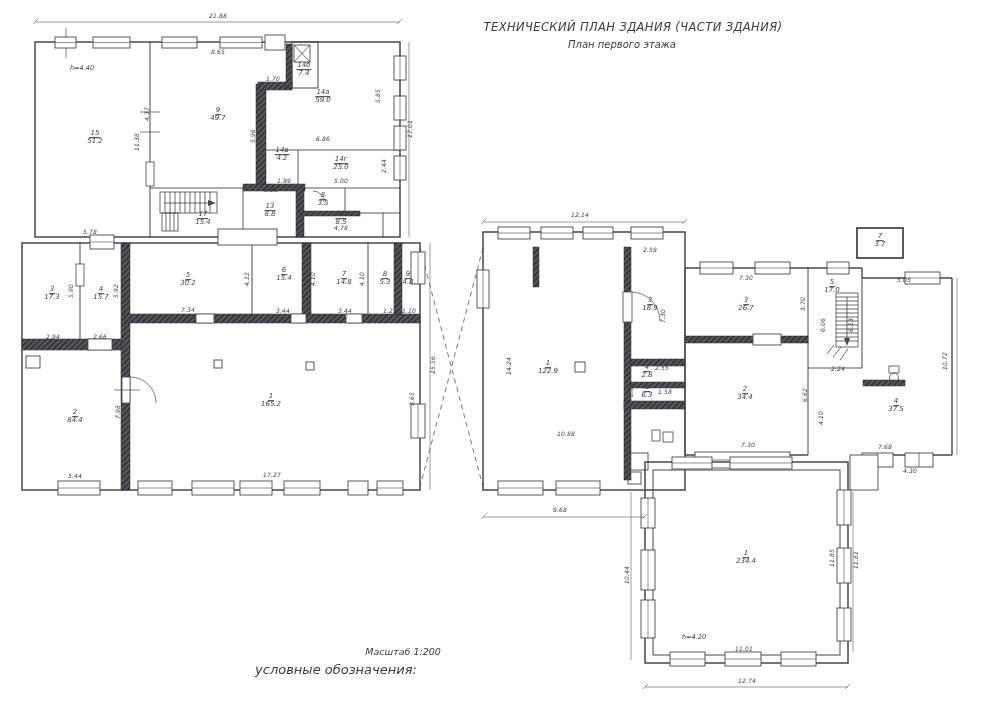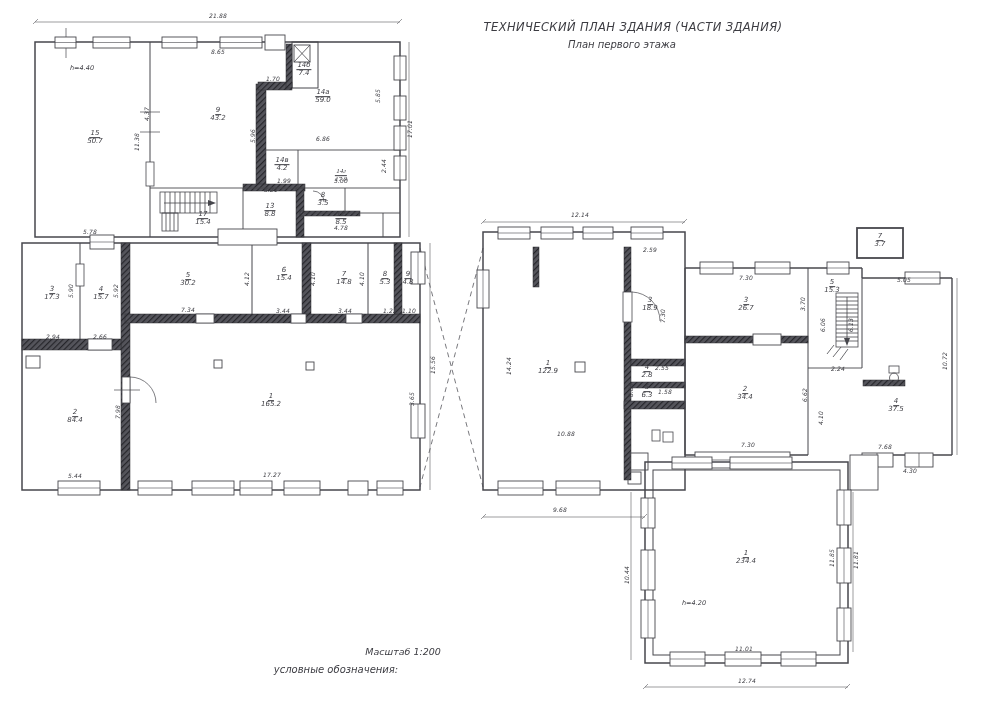--- a/index.html
+++ b/index.html
@@ -14,21 +14,21 @@
   .dim{font-size:6px;letter-spacing:0.2px;}
   .dim.v{transform:translate(-50%,-50%) rotate(-90deg);}
   .note{font-size:6.5px;}
   .title-line1{position:absolute;left:615px;top:27px;transform:translate(-50%,-50%);
        font-size:11.5px;font-style:italic;letter-spacing:0.4px;margin-left:18px;}
   .title-line2{position:absolute;left:622px;top:44px;transform:translate(-50%,-50%);
        font-size:10px;font-style:italic;}
   .scale-note{position:absolute;left:403px;top:651px;transform:translate(-50%,-50%);
        font-size:9.5px;font-style:italic;}
   .legend-note{position:absolute;left:336px;top:669px;transform:translate(-50%,-50%);
-       font-size:10px;font-style:italic;}
+       font-size:13px;font-style:italic;}
 </style>
 </head>
 <body>
 
 <div class="canvas">
 
   <svg width="1000" height="712" viewBox="0 0 1000 712">
     <defs>
       <pattern id="wallhatch" width="4" height="4" patternUnits="userSpaceOnUse" patternTransform="rotate(45)">
         <rect width="4" height="4" fill="#55555c"></rect>
@@ -315,41 +315,41 @@
       <line x1="430" y1="243" x2="430" y2="490"></line>
       <line x1="631" y1="492" x2="631" y2="660"></line>
       <line x1="853" y1="492" x2="853" y2="652"></line>
       <line x1="957" y1="278" x2="957" y2="455"></line>
     </g>
   </svg>
 
   <div class="labels">
       <div class="lbl room" style="left: 95px; top: 138px;">
         <span class="rn">15</span>
-        <span class="ra">50.7</span>
+        <span class="ra">51.2</span>
       </div>
       <div class="lbl room" style="left: 218px; top: 115px;">
         <span class="rn">9</span>
-        <span class="ra">43.2</span>
+        <span class="ra">49.7</span>
       </div>
       <div class="lbl room" style="left: 304px; top: 70px; font-style: italic;">
         <span class="rn">14б</span>
         <span class="ra">7.4</span>
       </div>
       <div class="lbl room" style="left: 323px; top: 97px;">
         <span class="rn">14а</span>
         <span class="ra">59.0</span>
       </div>
-      <div class="lbl room" style="left: 282px; top: 165px; justify-content: space-between;">
+      <div class="lbl room" style="left: 282px; top: 155px; justify-content: space-between;">
         <span class="rn">14в</span>
         <span class="ra">4.2</span>
       </div>
-      <div class="lbl room" style="left: 341px; top: 176px; font-family: Liberation Serif, serif;">
+      <div class="lbl room" style="left: 341px; top: 164px;">
         <span class="rn">14г</span>
-        <span class="ra">17.9</span>
+        <span class="ra">25.0</span>
       </div>
       <div class="lbl room" style="left: 203px; top: 219px;">
         <span class="rn">17</span>
         <span class="ra">15.4</span>
       </div>
       <div class="lbl room" style="left: 270px; top: 211px;">
         <span class="rn">13</span>
         <span class="ra">8.8</span>
       </div>
       <div class="lbl room" style="left: 323px; top: 200px;">
@@ -415,21 +415,21 @@
       <div class="lbl room" style="left: 746px; top: 305px;">
         <span class="rn">3</span>
         <span class="ra">26.7</span>
       </div>
       <div class="lbl room" style="left: 745px; top: 394px;">
         <span class="rn">2</span>
         <span class="ra">34.4</span>
       </div>
       <div class="lbl room" style="left: 832px; top: 287px;">
         <span class="rn">5</span>
-        <span class="ra">15.3</span>
+        <span class="ra">17.0</span>
       </div>
       <div class="lbl room" style="left: 880px; top: 241px;">
         <span class="rn">7</span>
         <span class="ra">3.7</span>
       </div>
       <div class="lbl room" style="left: 896px; top: 406px;">
         <span class="rn">4</span>
         <span class="ra">37.5</span>
       </div>
       <div class="lbl room" style="left: 746px; top: 558px;">
@@ -488,20 +488,20 @@
       <div class="lbl dim" style="left: 904px; top: 280px;">5.05</div>
       <div class="lbl dim v" style="left: 945px; top: 361px;">10.72</div>
       <div class="lbl dim" style="left: 885px; top: 447px;">7.68</div>
       <div class="lbl dim" style="left: 910px; top: 471px;">4.30</div>
       <div class="lbl dim" style="left: 744px; top: 649px;">11.01</div>
       <div class="lbl dim" style="left: 747px; top: 681px;">12.74</div>
       <div class="lbl dim v" style="left: 832px; top: 558px;">11.85</div>
       <div class="lbl dim v" style="left: 856px; top: 560px;">11.81</div>
       <div class="lbl dim v" style="left: 627px; top: 575px;">10.44</div>
       <div class="lbl note" style="left: 82px; top: 68px;">h=4.40</div>
-      <div class="lbl note" style="left: 694px; top: 603px;">h=4.20</div>
+      <div class="lbl note" style="left: 694px; top: 637px;">h=4.20</div>
     </div>
 
   <div class="title-line1">ТЕХНИЧЕСКИЙ ПЛАН ЗДАНИЯ (ЧАСТИ ЗДАНИЯ)</div>
   <div class="title-line2">План первого этажа</div>
   <div class="scale-note">Масштаб 1:200</div>
   <div class="legend-note">условные обозначения:</div>
 </div>
 
 </body></html>

